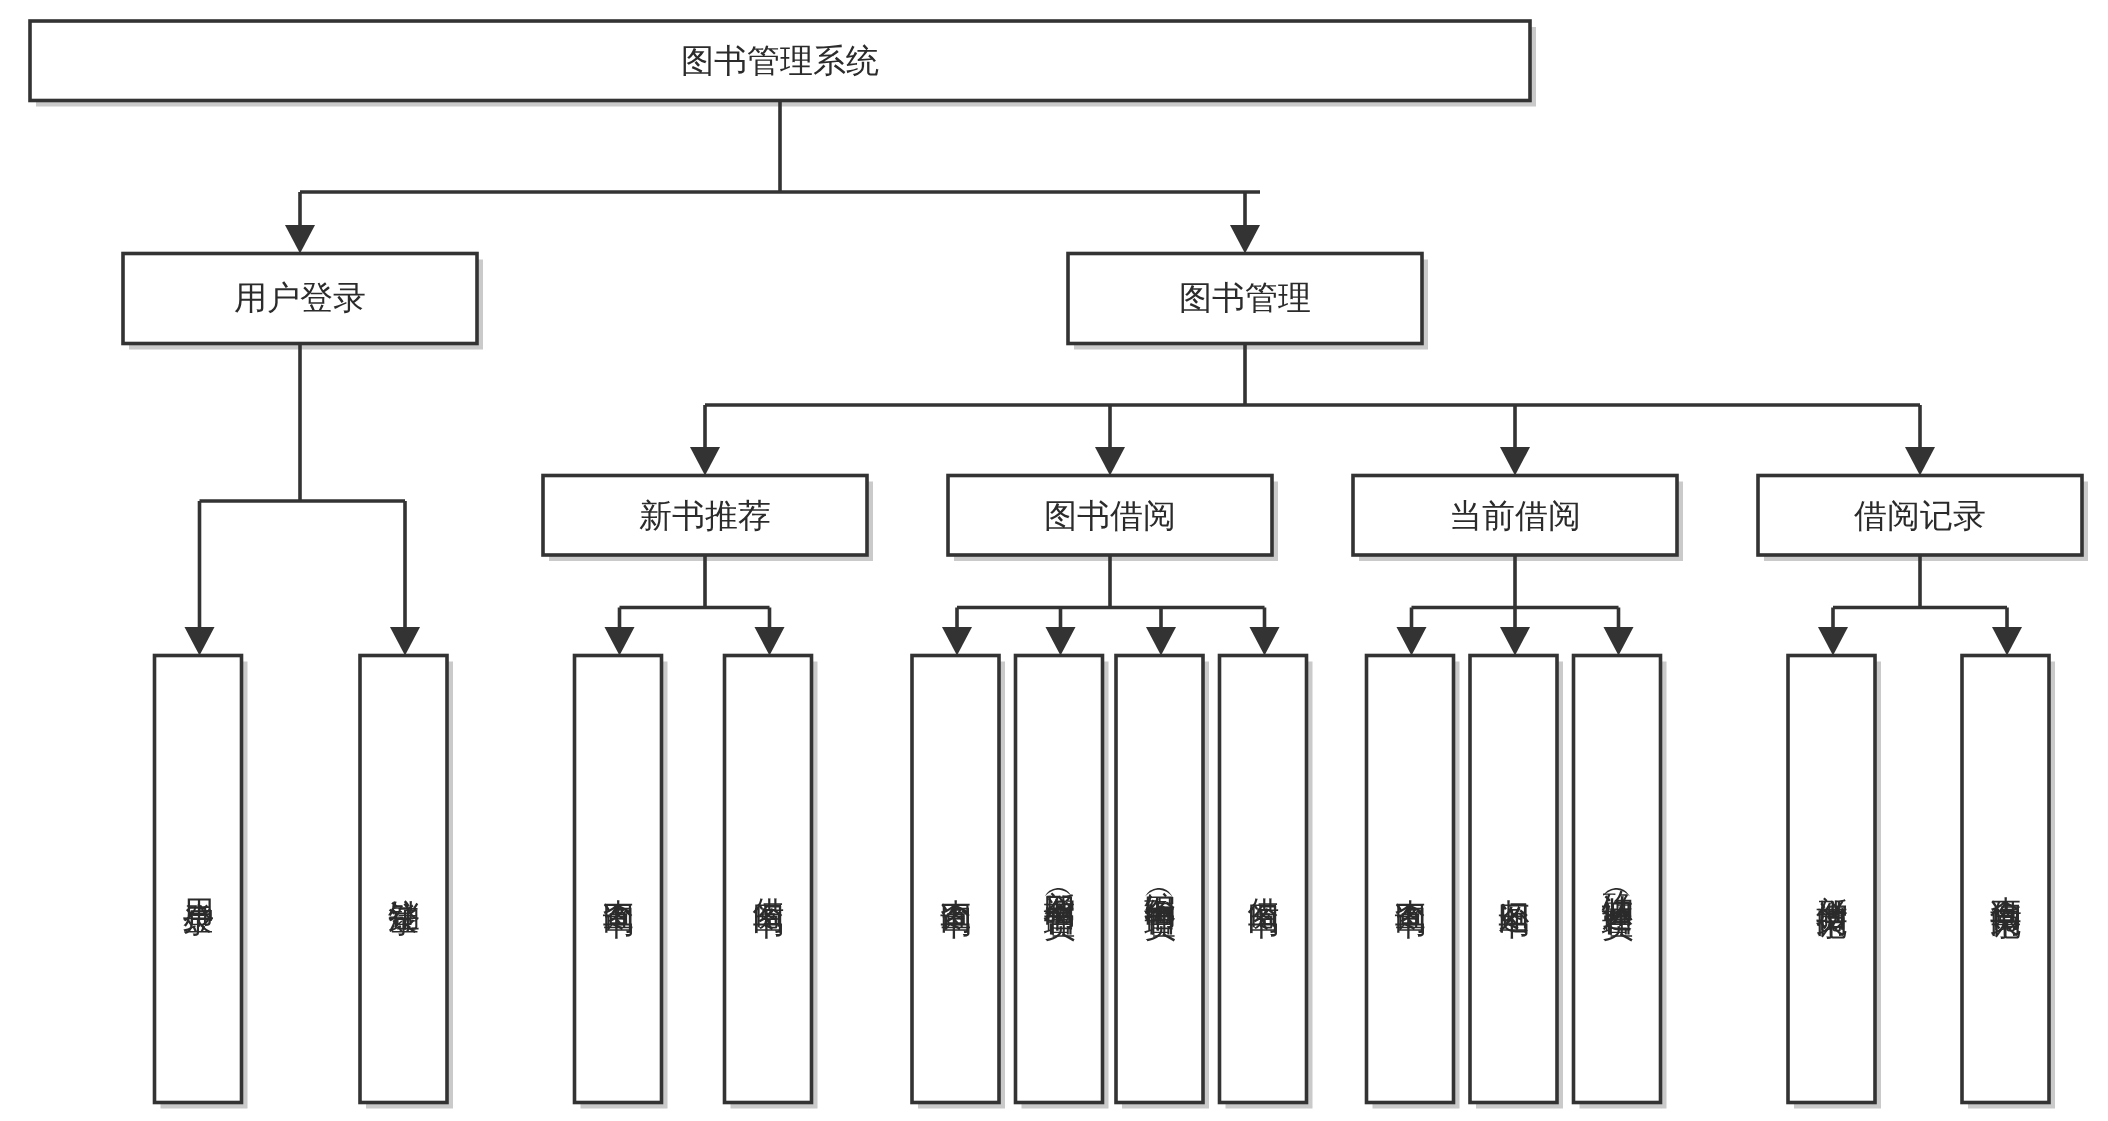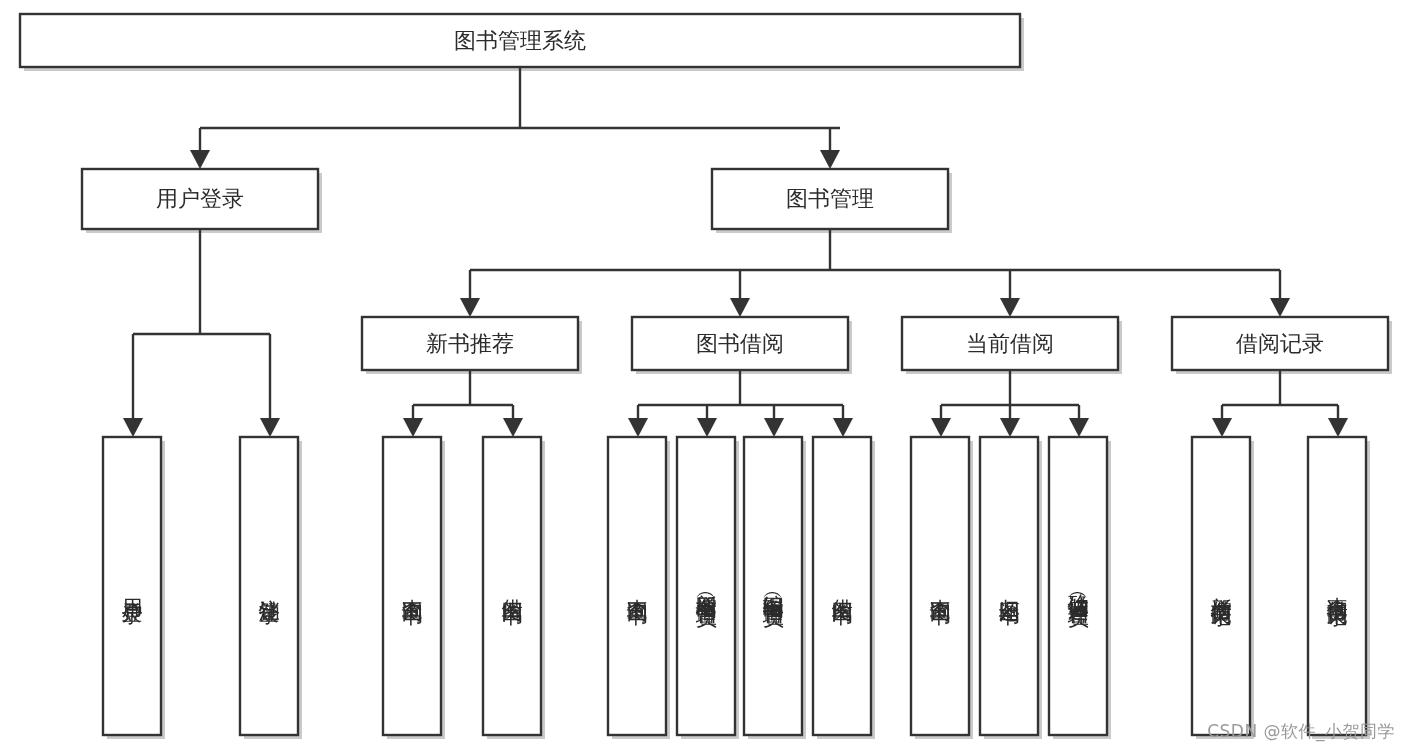--- a/index.html
+++ b/index.html
@@ -298,15 +298,14 @@
     <span class="leaf-label">确认归还（管理员）</span>
   </div>
 
   <div class="leaf-label-wrap" style="left:1192px; top:437px; width:58px; height:298px;">
     <span class="leaf-label">新增借阅记录</span>
   </div>
   <div class="leaf-label-wrap" style="left:1308px; top:437px; width:58px; height:298px;">
     <span class="leaf-label">查询借阅记录</span>
   </div>
 
-  <div class="watermark">CSDN @软件_小贺同学</div>
 
 </div>
 
 </body></html>

